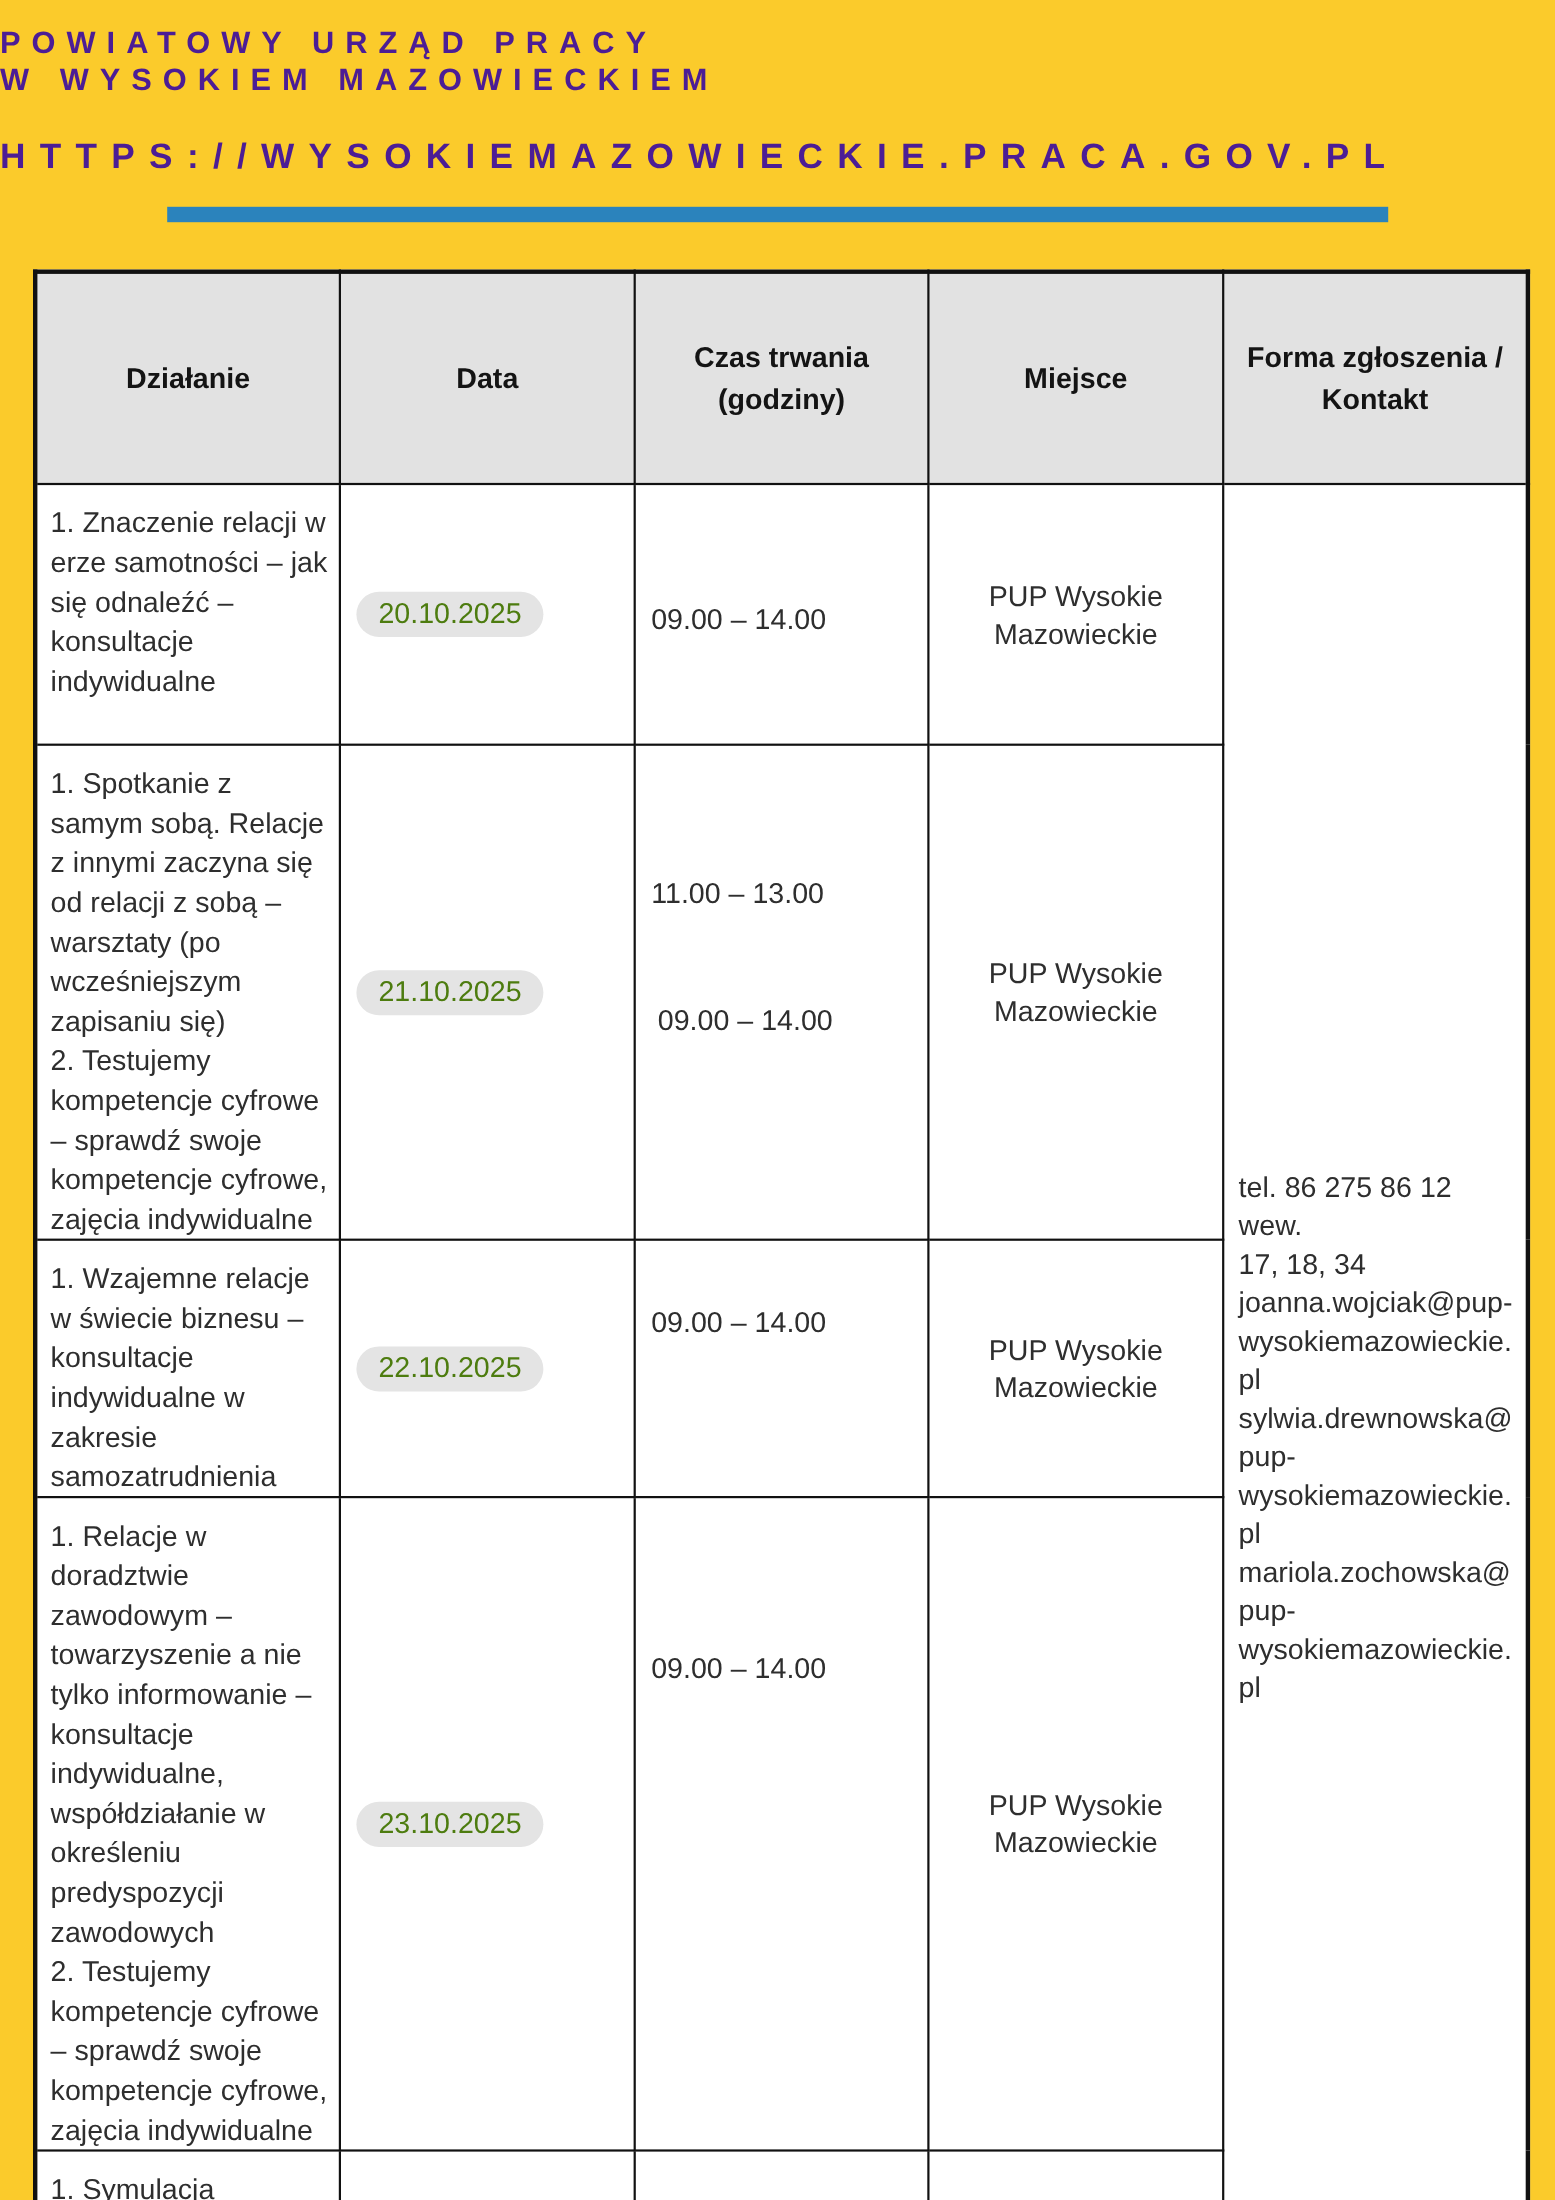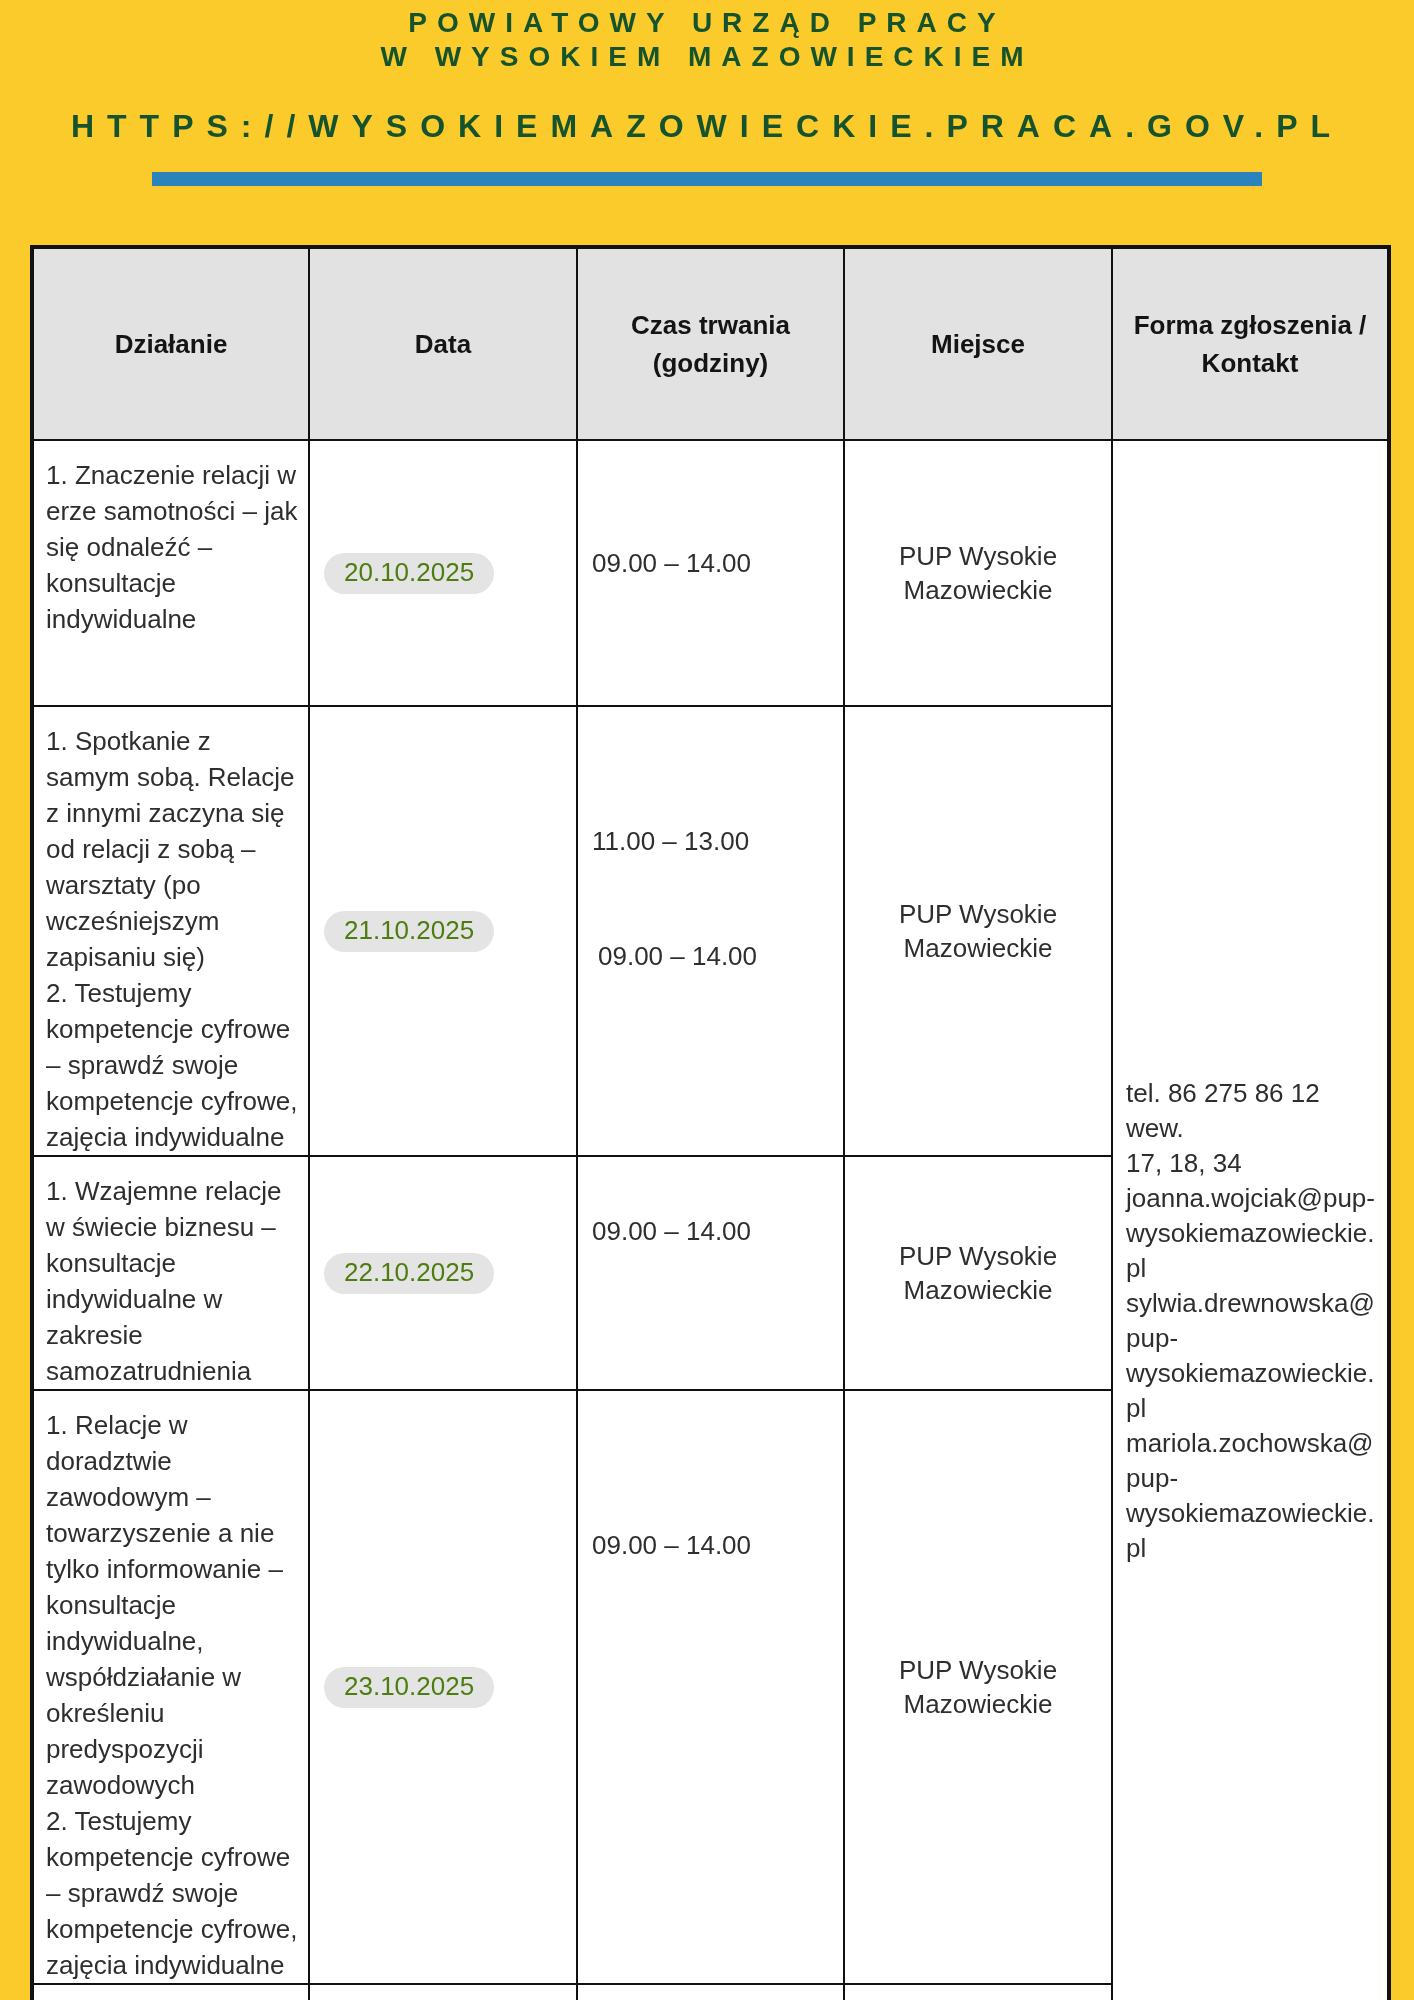--- a/index.html
+++ b/index.html
@@ -10,23 +10,23 @@
   }
   .page {
     position: relative;
     width: 1414px;
     height: 2000px;
     background: #FBCB2B;
     overflow: hidden;
   }
   
   .header {
-    padding-top: 6px;
-    text-align: center;
-    color: #14532d;
+    padding-top: 22px;
+    text-align: left;
+    color: #4c1d95;
   }
   .hline {
     font-size: 28px;
     font-weight: bold;
     line-height: 34px;
     letter-spacing: 10px;
     white-space: nowrap;
   }
   .hline-url {
     margin-top: 34px;
@@ -59,21 +59,21 @@
   .schedule thead tr { height: 193px; }
   .schedule th {
     background: #e2e2e2;
     font-weight: bold;
     color: #141414;
     text-align: center;
     vertical-align: middle;
     line-height: 38px;
     white-space: pre-line;
   }
-  tr.r1 { height: 266px; }
+  tr.r1 { height: 237px; }
   tr.r2 { height: 385px; }
   tr.r3 { height: 198px; }
   tr.r4 { height: 462px; }
   tr.r5 { height: 209px; }
 
   td.activity {
     vertical-align: top;
     text-align: left;
     padding: 16px 8px 0 12px;
     line-height: 36px;

